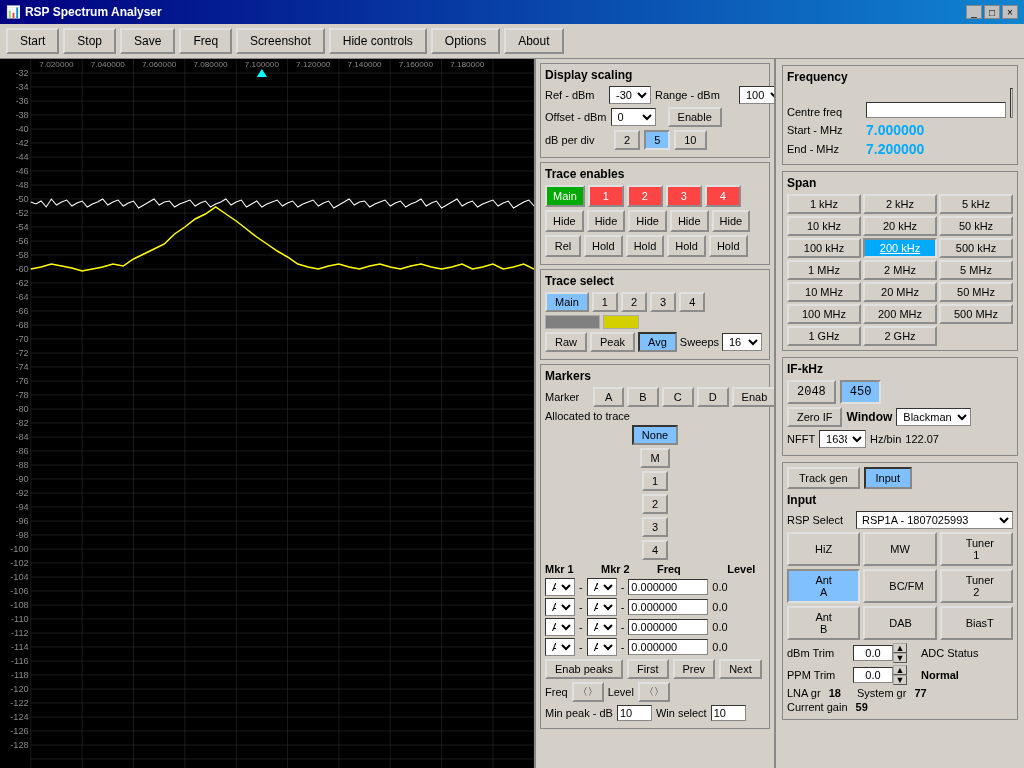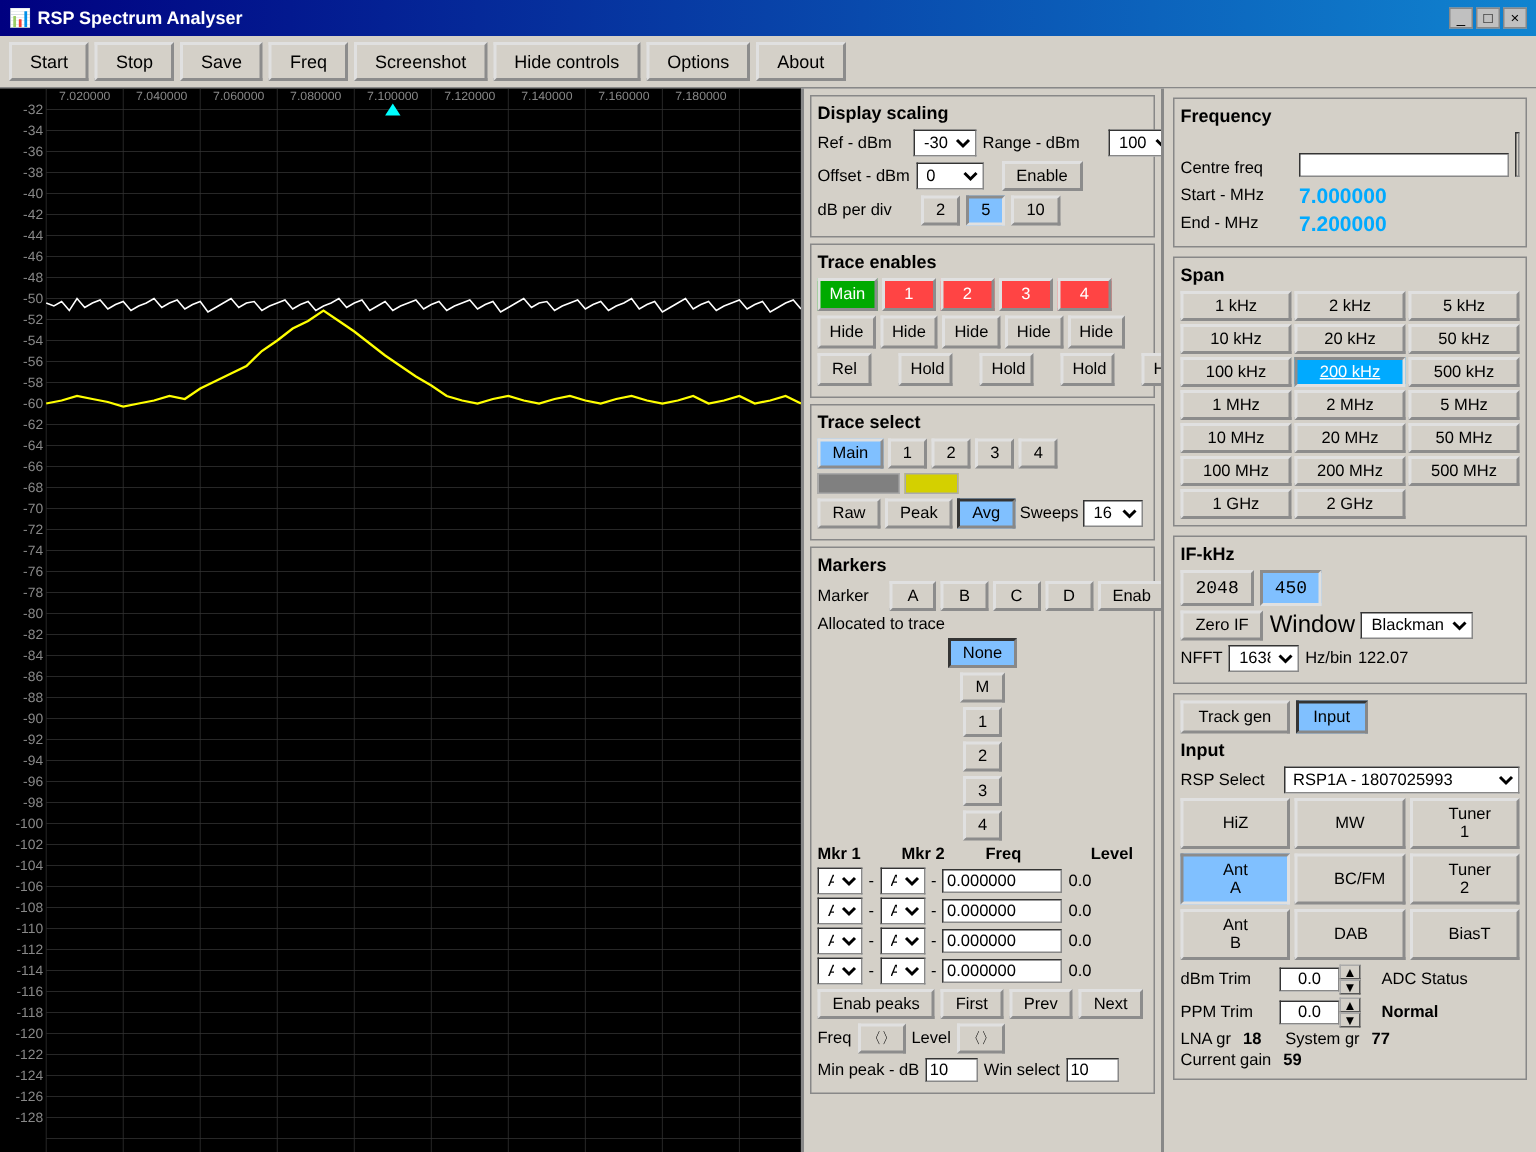--- a/index.html
+++ b/index.html
@@ -430,21 +430,21 @@
         <button class="trace-btn trace-3">3</button>
         <button class="trace-btn trace-4">4</button>
       </div>
       <div class="row" style="gap:3px;">
         <button class="trace-btn trace-hide">Hide</button>
         <button class="trace-btn trace-hide">Hide</button>
         <button class="trace-btn trace-hide">Hide</button>
         <button class="trace-btn trace-hide">Hide</button>
         <button class="trace-btn trace-hide">Hide</button>
       </div>
-      <div class="row" style="gap:18px;">
+      <div class="row" style="gap:3px;">
         <button class="trace-btn trace-rel">Rel</button>
         <button class="trace-btn trace-hold">Hold</button>
         <button class="trace-btn trace-hold">Hold</button>
         <button class="trace-btn trace-hold">Hold</button>
         <button class="trace-btn trace-hold">Hold</button>
       </div>
     </div>
 
     <div class="section-box">
       <div class="section-title">Trace select</div>
@@ -601,21 +601,21 @@
     </div>
 
     <div class="section-box">
       <div class="section-title">IF-kHz</div>
       <div class="row" style="gap:4px;">
         <button class="if-btn">2048</button>
         <button class="if-btn selected">450</button>
       </div>
       <div class="row" style="gap:4px; margin-top:3px;">
         <button class="btn-sm">Zero IF</button>
-        <span style="font-size:16px;">Window</span>
+        <span style="font-size:12px;font-weight:bold;">Window</span>
         <select class="window-select">
           <option>Blackman</option>
         </select>
       </div>
       <div class="row" style="gap:4px; margin-top:3px;">
         <span style="font-size:11px;">NFFT</span>
         <select style="width:47px; font-size:11px;">
           <option>16384</option>
         </select>
         <span style="font-size:11px;">Hz/bin</span>

